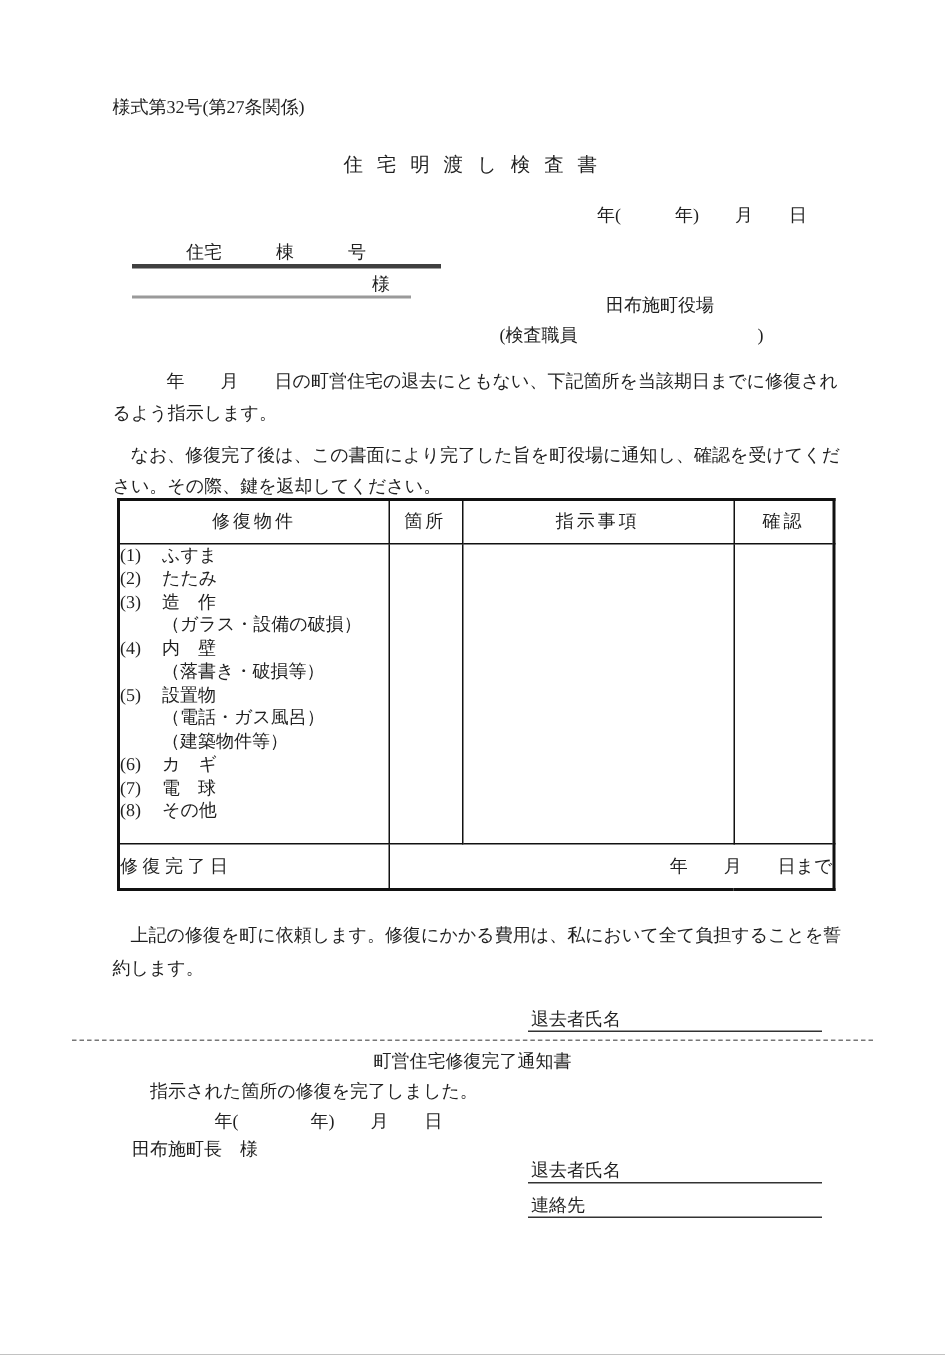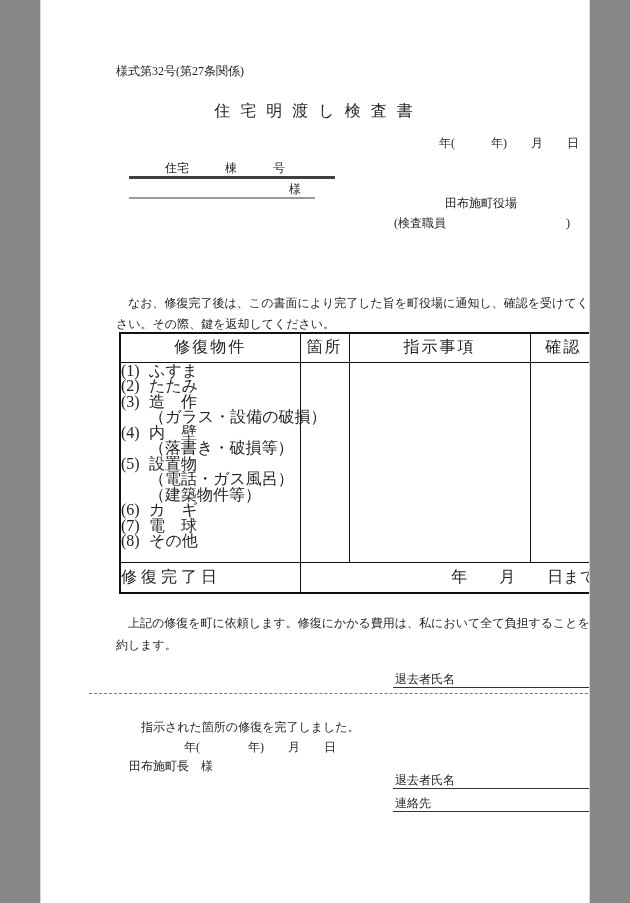--- a/index.html
+++ b/index.html
@@ -1,44 +1,44 @@
 <!DOCTYPE html>
 <html><head>
 <meta charset="utf-8">
 <style>
   html,body{margin:0;padding:0;background:#888;}
   .page{
     position:relative;
-    width:548px;height:903px;
+    width:630px;height:903px;
     margin:0 auto;
     background:#ffffff;
     outline:1px solid #d8d8d8;
     font-family:"Liberation Serif","DejaVu Serif",serif;
     color:#1f1f1f;
     font-size:12px;
     overflow:hidden;
   }
   .abs{position:absolute;white-space:pre-line;}
   .form-number{left:75px;top:63px;}
-  .doc-title{left:0;right:0;top:101px;text-align:center;font-size:16px;letter-spacing:3px;}
+  .doc-title{left:0;right:0;top:101px;text-align:center;font-size:13px;letter-spacing:3px;}
   .date-line-1{left:398px;top:135px;}
   .addr-line{left:88px;height:16px;line-height:16px;white-space:pre;}
   .addr-1{top:160px;width:170px;border-bottom:3px solid #404040;padding-left:36px;}
   .addr-2{top:181px;width:172px;border-bottom:2px solid #9a9a9a;text-align:right;padding-right:14px;}
   .office-name{left:404px;top:195px;}
-  .inspector-line{left:353px;top:215px;white-space:pre;}
+  .inspector-line{left:333px;top:215px;white-space:pre;}
   .para{left:75px;width:500px;line-height:21px;}
   .para-1{top:244px;}
   .para-2{top:293px;}
   .para-3{top:612px;line-height:22px;}
   table.repair{
     position:absolute;left:78px;top:332px;
     border-collapse:collapse;border:2px solid #111;
     table-layout:fixed;width:477px;
-    font-size:16px;color:#1f1f1f;
+    font-size:12px;color:#1f1f1f;
   }
   table.repair th, table.repair td{border:1px solid #111;font-weight:normal;padding:0;}
   table.repair thead tr{height:29px;}
   table.repair th{text-align:center;letter-spacing:2px;}
   tr.items-row{height:200px;}
   td.items-cell{vertical-align:top;padding:5px 2px 0 10px;}
   .item-line{display:flex;line-height:15.5px;white-space:pre;}
   .item-num{width:28px;flex:0 0 28px;}
   tr.completion-row{height:31px;}
   td.completion-label{text-align:left;}
@@ -63,20 +63,22 @@
   <div class="abs doc-title">住 宅 明 渡 し 検 査 書</div>
 
   <div class="abs date-line-1">年(　　　年)　　月　　日</div>
 
   <div class="abs addr-line addr-1">住宅　　　棟　　　号</div>
   <div class="abs addr-line addr-2">様</div>
 
   <div class="abs office-name">田布施町役場</div>
   <div class="abs inspector-line">(検査職員　　　　　　　　　　)</div>
 
+  <div class="abs para para-1">　　　年　　月　　日の町営住宅の退去にともない、下記箇所を当該期日までに修復され
+るよう指示します。</div>
   <div class="abs para para-2">　なお、修復完了後は、この書面により完了した旨を町役場に通知し、確認を受けてくだ
 さい。その際、鍵を返却してください。</div>
 
   <table class="repair">
     <colgroup>
       <col style="width:180px">
         <col style="width:49px">
         <col style="width:181px">
         <col style="width:67px">
     </colgroup>
@@ -115,20 +117,21 @@
     </tbody>
   </table>
 
   <div class="abs para para-3">　上記の修復を町に依頼します。修復にかかる費用は、私において全て負担することを誓
 約します。</div>
 
   <div class="abs sign-field sign-1">退去者氏名</div>
 
   <div class="abs cut-line"></div>
 
+  <div class="abs notice-title">町営住宅修復完了通知書</div>
   <div class="abs notice-body">指示された箇所の修復を完了しました。</div>
   <div class="abs date-line-2">年(　　　　年)　　月　　日</div>
   <div class="abs mayor-line">田布施町長　様</div>
 
   <div class="abs sign-field sign-2">退去者氏名</div>
   <div class="abs sign-field sign-3">連絡先</div>
 
 </div>
 
 </body></html>

